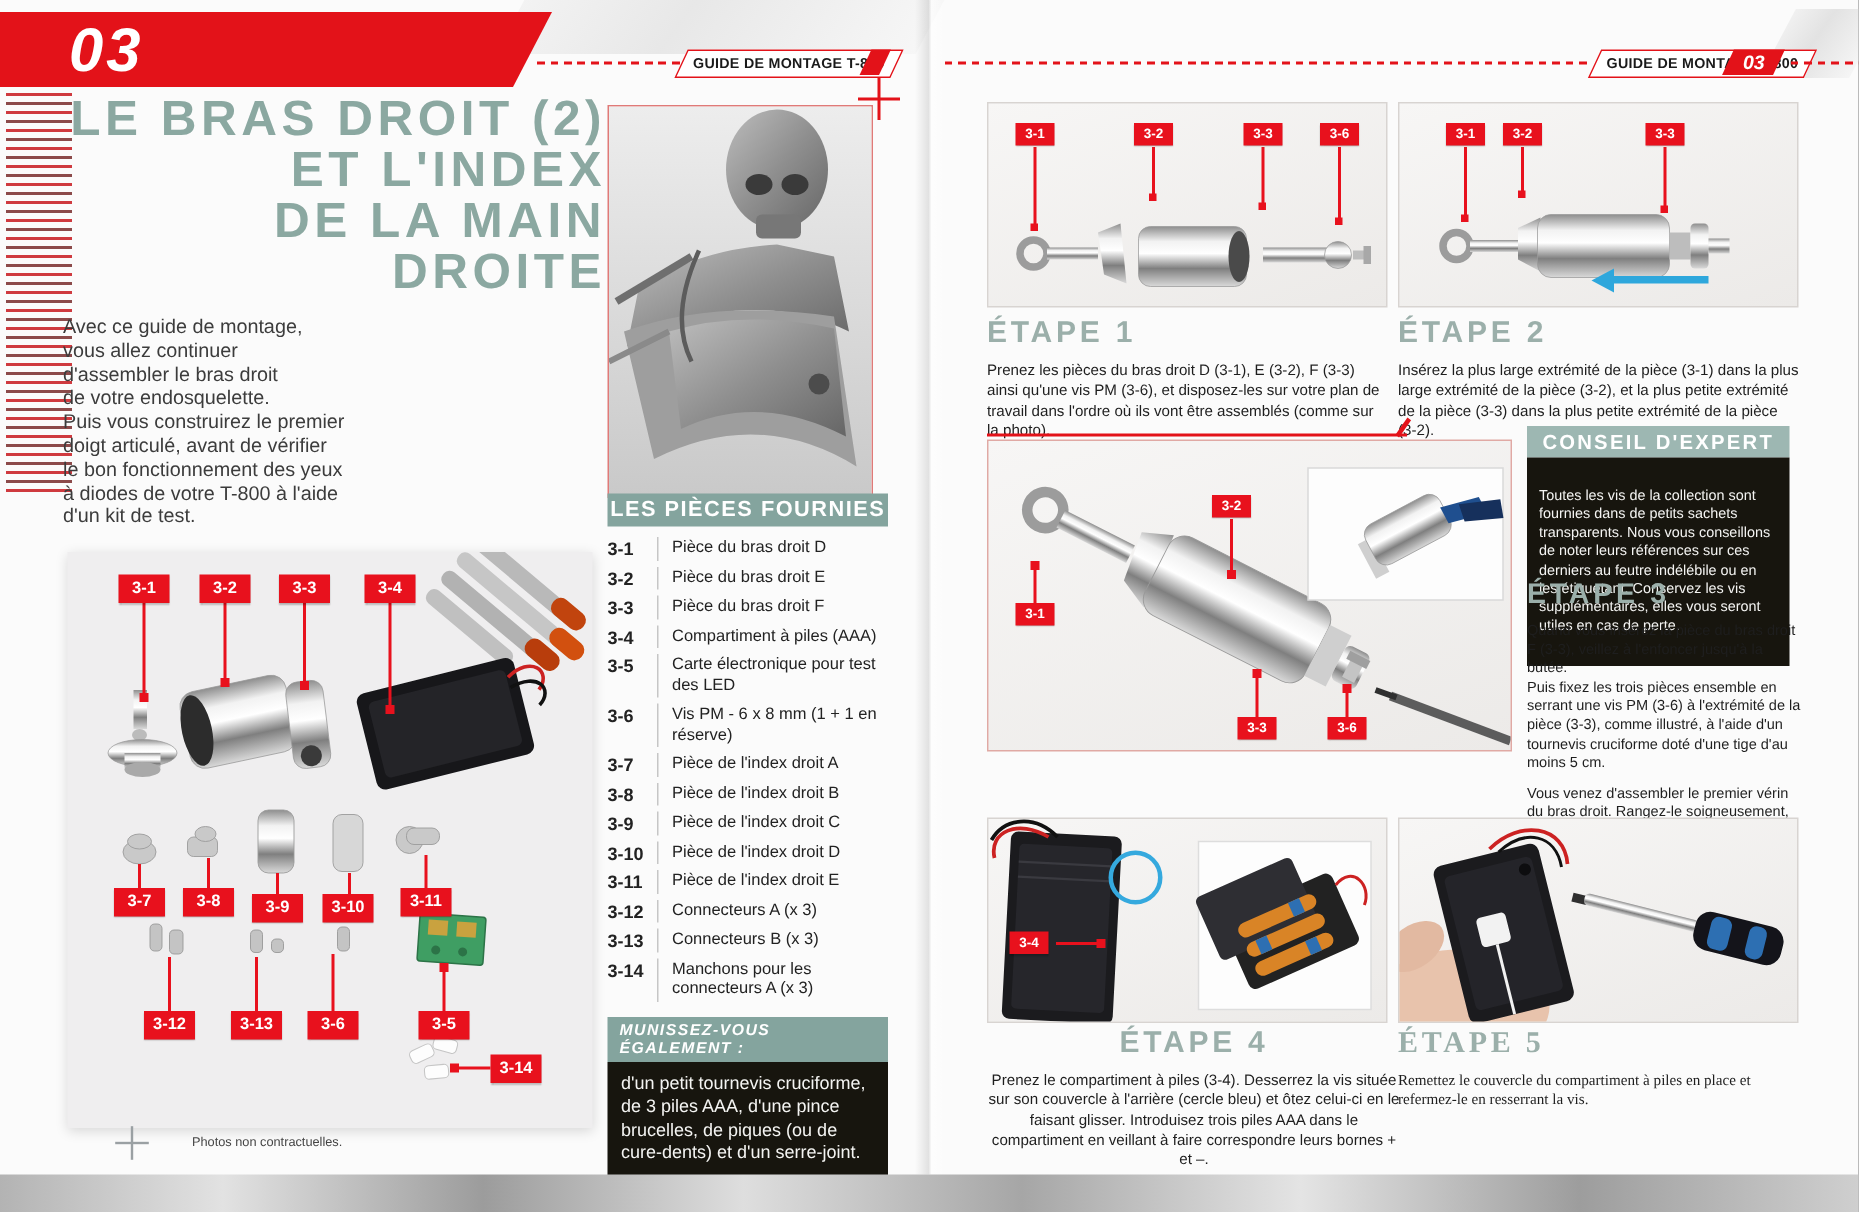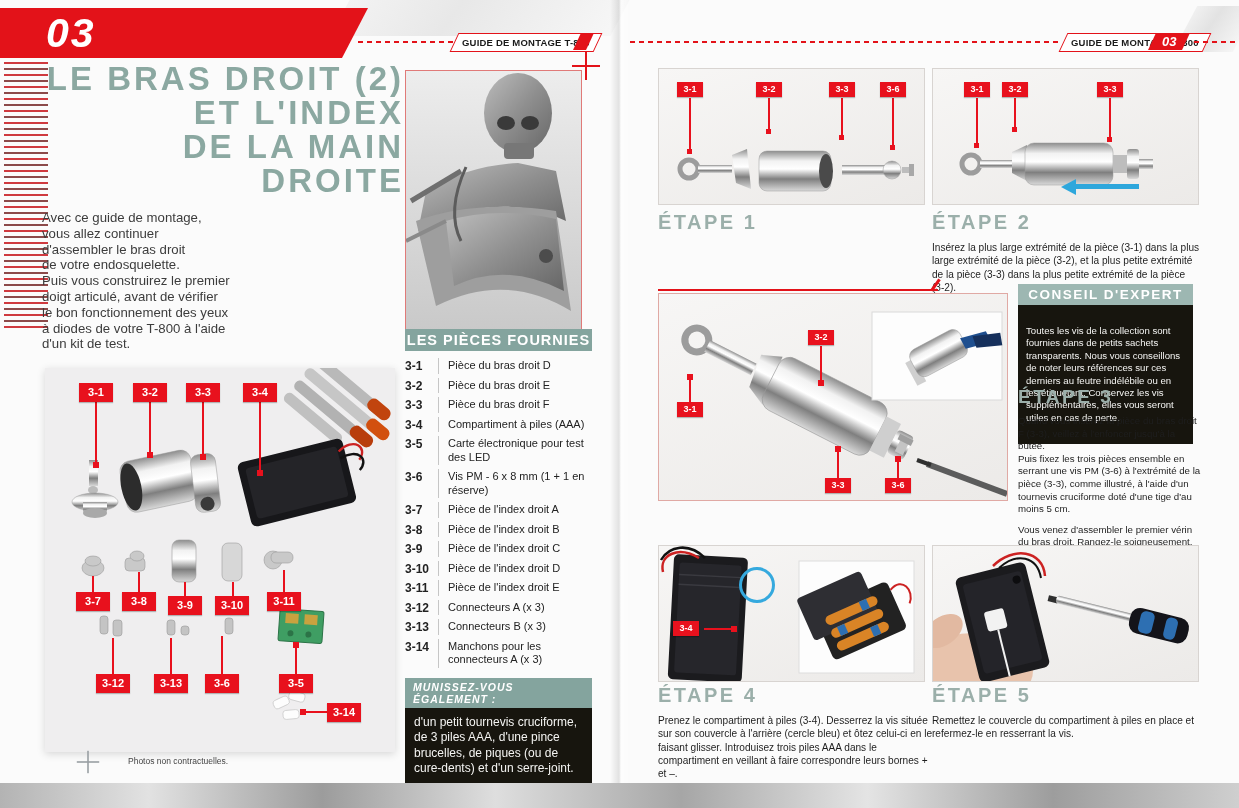--- a/index.html
+++ b/index.html
@@ -392,20 +392,21 @@
     <div class="ptag sm" style="left:69px;top:13px;">3-2</div>
     <div class="ptag sm" style="left:164px;top:13px;">3-3</div>
     <div class="arrow-left" style="left:128px;top:110px;width:80px;height:16px;">
       <div class="head"></div>
         <div class="shaft"></div>
     </div>
   </div>
 
   <div class="abs" style="left:658px;top:211px;width:268px;">
     <h3 class="step-h">ÉTAPE 1</h3>
+    <p class="step-p">Prenez les pièces du bras droit D (3-1), E (3-2), F (3-3) ainsi qu'une vis PM (3-6), et disposez-les sur votre plan de travail dans l'ordre où ils vont être assemblés (comme sur la photo).</p>
   </div>
   <div class="abs" style="left:932px;top:211px;width:268px;">
     <h3 class="step-h">ÉTAPE 2</h3>
     <p class="step-p">Insérez la plus large extrémité de la pièce (3-1) dans la plus large extrémité de la pièce (3-2), et la plus petite extrémité de la pièce (3-3) dans la plus petite extrémité de la pièce (3-2).</p>
   </div>
 
   <div class="abs redsep" style="left:658px;top:289px;width:280px;"></div>
   <div class="abs" style="left:934px;top:278px;width:3px;height:14px;background:#e31219;transform:rotate(35deg);"></div>
 
   <div class="abs" style="left:1018px;top:284px;width:175px;">
@@ -518,24 +519,24 @@
       <g transform="rotate(14 150 70)">
         <rect x="112" y="58" width="10" height="6" fill="#2f2f2f"></rect>
         <rect x="120" y="56" width="78" height="8" rx="3" fill="url(#chr3)"></rect>
         <rect x="196" y="48" width="60" height="26" rx="10" fill="#14141a"></rect>
         <rect x="206" y="50" width="14" height="22" rx="5" fill="#2d6fb2"></rect>
         <rect x="232" y="50" width="12" height="22" rx="5" fill="#2d6fb2"></rect>
       </g>
     </svg>
   </div>
 
-  <div class="abs" style="left:658px;top:684px;width:276px;">
+  <div class="abs" style="left:658px;top:684px;width:276px;text-align:center;">
     <h3 class="step-h">ÉTAPE 4</h3>
     <p class="step-p">Prenez le compartiment à piles (3-4). Desserrez la vis située sur son couvercle à l'arrière (cercle bleu) et ôtez celui-ci en le faisant glisser. Introduisez trois piles AAA dans le compartiment en veillant à faire correspondre leurs bornes + et –.</p>
   </div>
-  <div class="abs" style="left:932px;top:684px;width:268px;">
+  <div class="abs" style="left:932px;top:684px;width:268px;font-family:Liberation Serif, serif;">
     <h3 class="step-h">ÉTAPE 5</h3>
     <p class="step-p">Remettez le couvercle du compartiment à piles en place et refermez-le en resserrant la vis.</p>
   </div>
 
   <div class="abs fold"></div>
   <div class="abs metal"></div>
 </div>
 
 </body></html>

